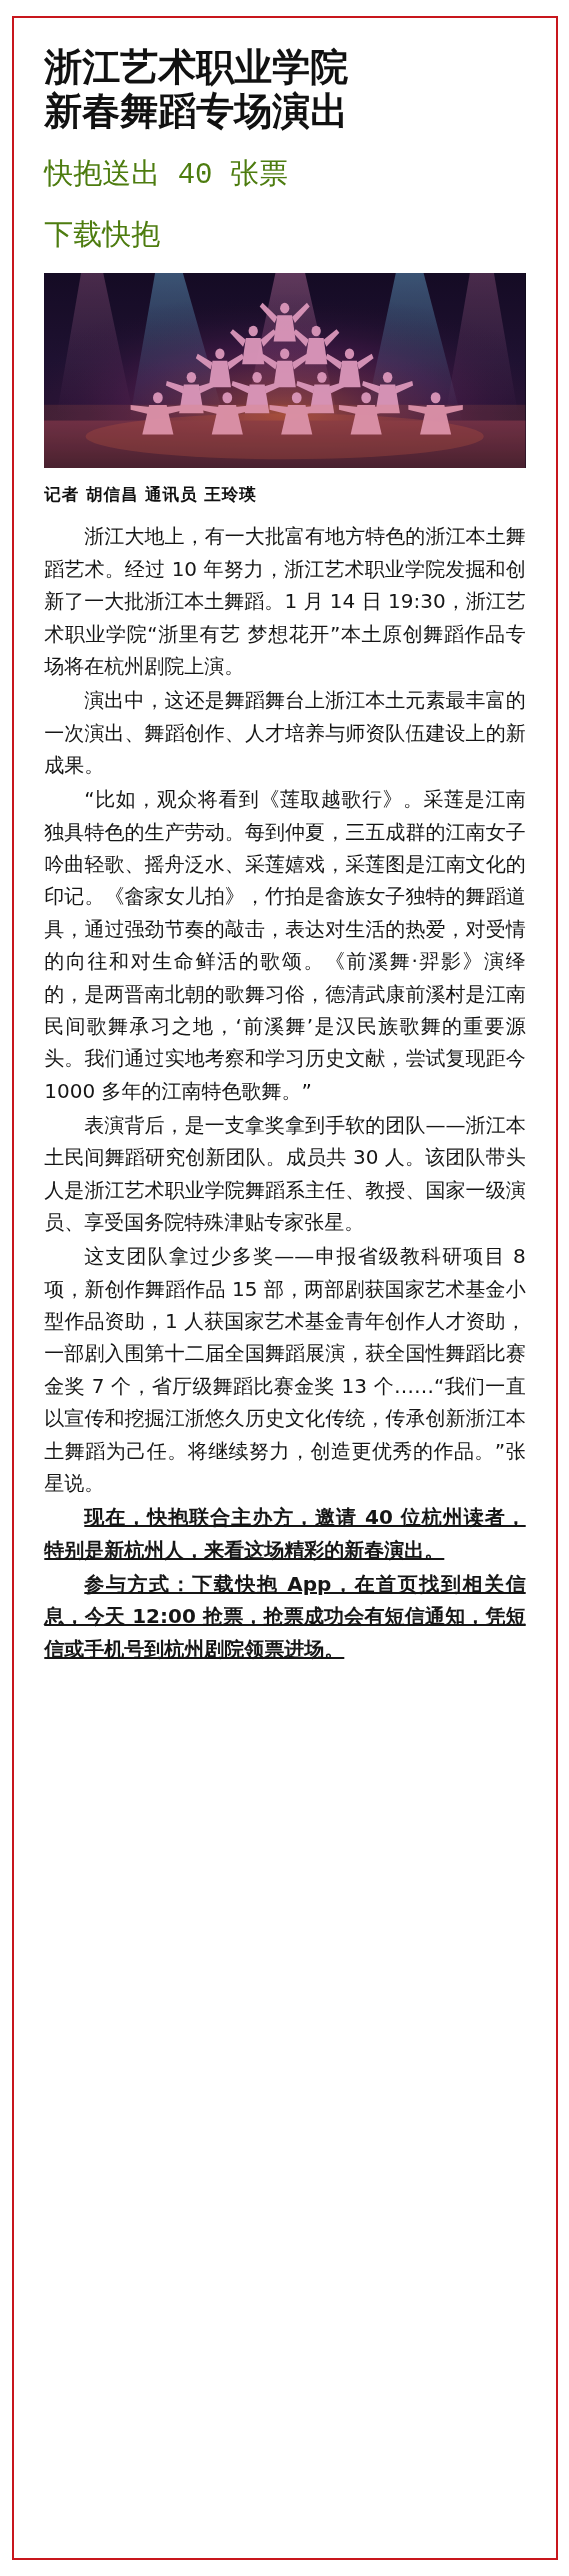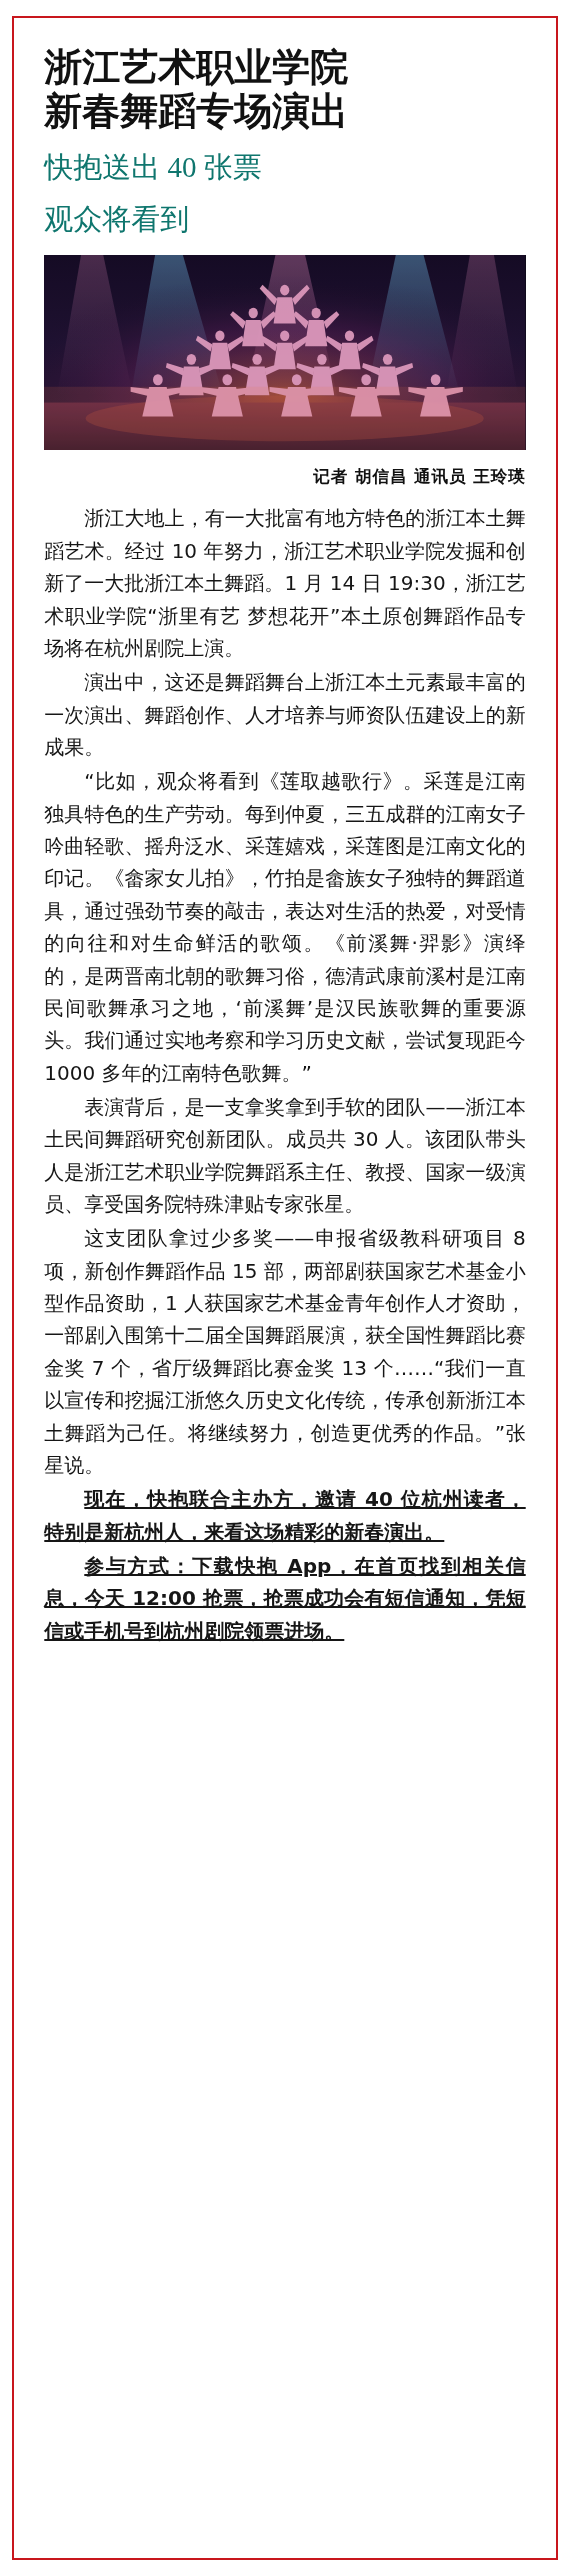--- a/index.html
+++ b/index.html
@@ -38,26 +38,26 @@
   .headline-main {
     font-family: "DejaVu Sans", "Liberation Sans", sans-serif;
     font-weight: bold;
     font-size: 38px;
     line-height: 1.14;
     letter-spacing: 0px;
     color: #111111;
     white-space: nowrap;
   }
   .headline-sub {
-    margin-top: 16px;
-    font-family: Liberation Serif, serif;
+    margin-top: 25px;
+    font-family: Liberation Mono, monospace;
     font-weight: normal;
     font-size: 29px;
     line-height: 1.26;
-    color: #0f766e;
+    color: #4d7c0f;
     white-space: nowrap;
   }
 
   
   .photo-wrap {
     margin-top: 17.5px;
     width: 100%;
   }
   .photo {
     position: relative;
@@ -69,21 +69,20 @@
   .photo svg { display: block; width: 100%; height: 100%; }
 
   
   .byline {
     margin-top: 16px;
     font-family: "DejaVu Sans", "Liberation Sans", sans-serif;
     font-size: 16.6px;
     font-weight: bold;
     color: #111;
     letter-spacing: 0.9px;
-    text-align: right;
   }
 
   
   .body-text {
     margin-top: 14px;
   }
   .body-text p {
     margin: 0 0 1.8px 0;
     font-family: "DejaVu Sans", "Liberation Sans", sans-serif;
     font-size: 20px;
@@ -98,21 +97,21 @@
 </head>
 <body>
 
 <div class="page">
   <div class="frame">
 
     <div class="headline-block">
       <div class="headline-main">浙江艺术职业学院</div>
       <div class="headline-main">新春舞蹈专场演出</div>
       <div class="headline-sub">快抱送出 40 张票</div>
-      <div class="headline-sub">观众将看到</div>
+      <div class="headline-sub">下载快抱</div>
     </div>
 
     <div class="photo-wrap">
       <div class="photo">
         <svg viewBox="0 0 520 222" preserveAspectRatio="none">
           <defs>
             <linearGradient id="bg" x1="0" y1="0" x2="0" y2="1">
               <stop offset="0%" stop-color="#140b22"></stop>
               <stop offset="45%" stop-color="#1d1130"></stop>
               <stop offset="100%" stop-color="#2b1433"></stop>

